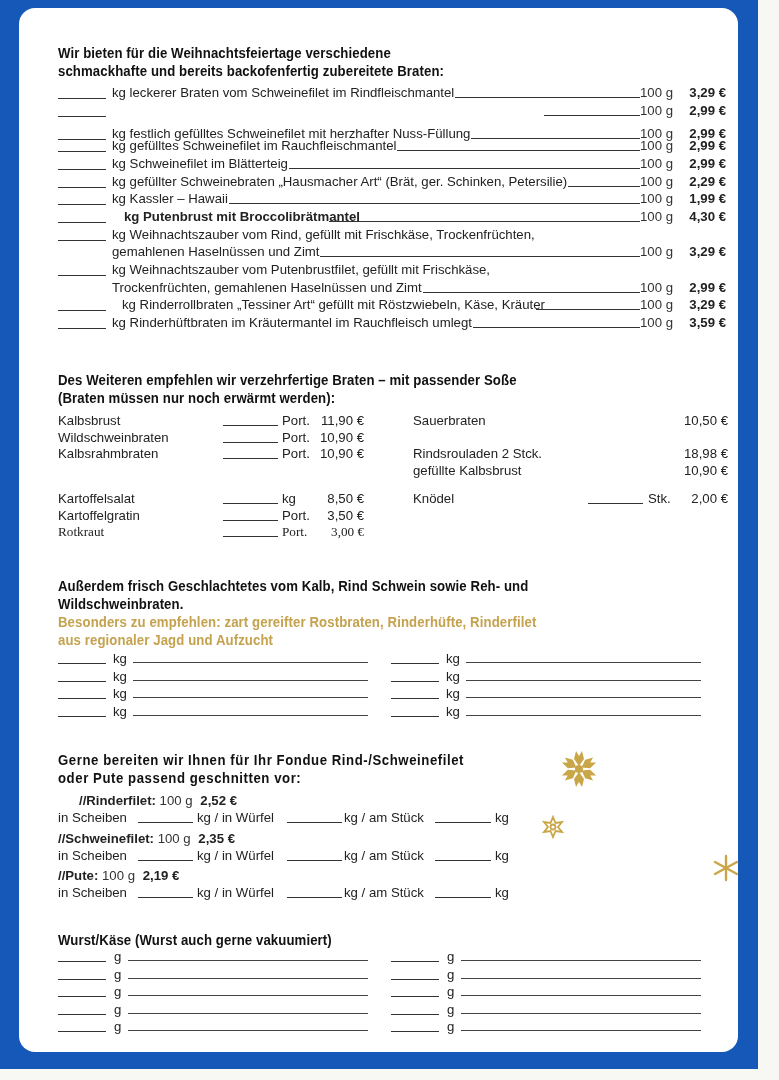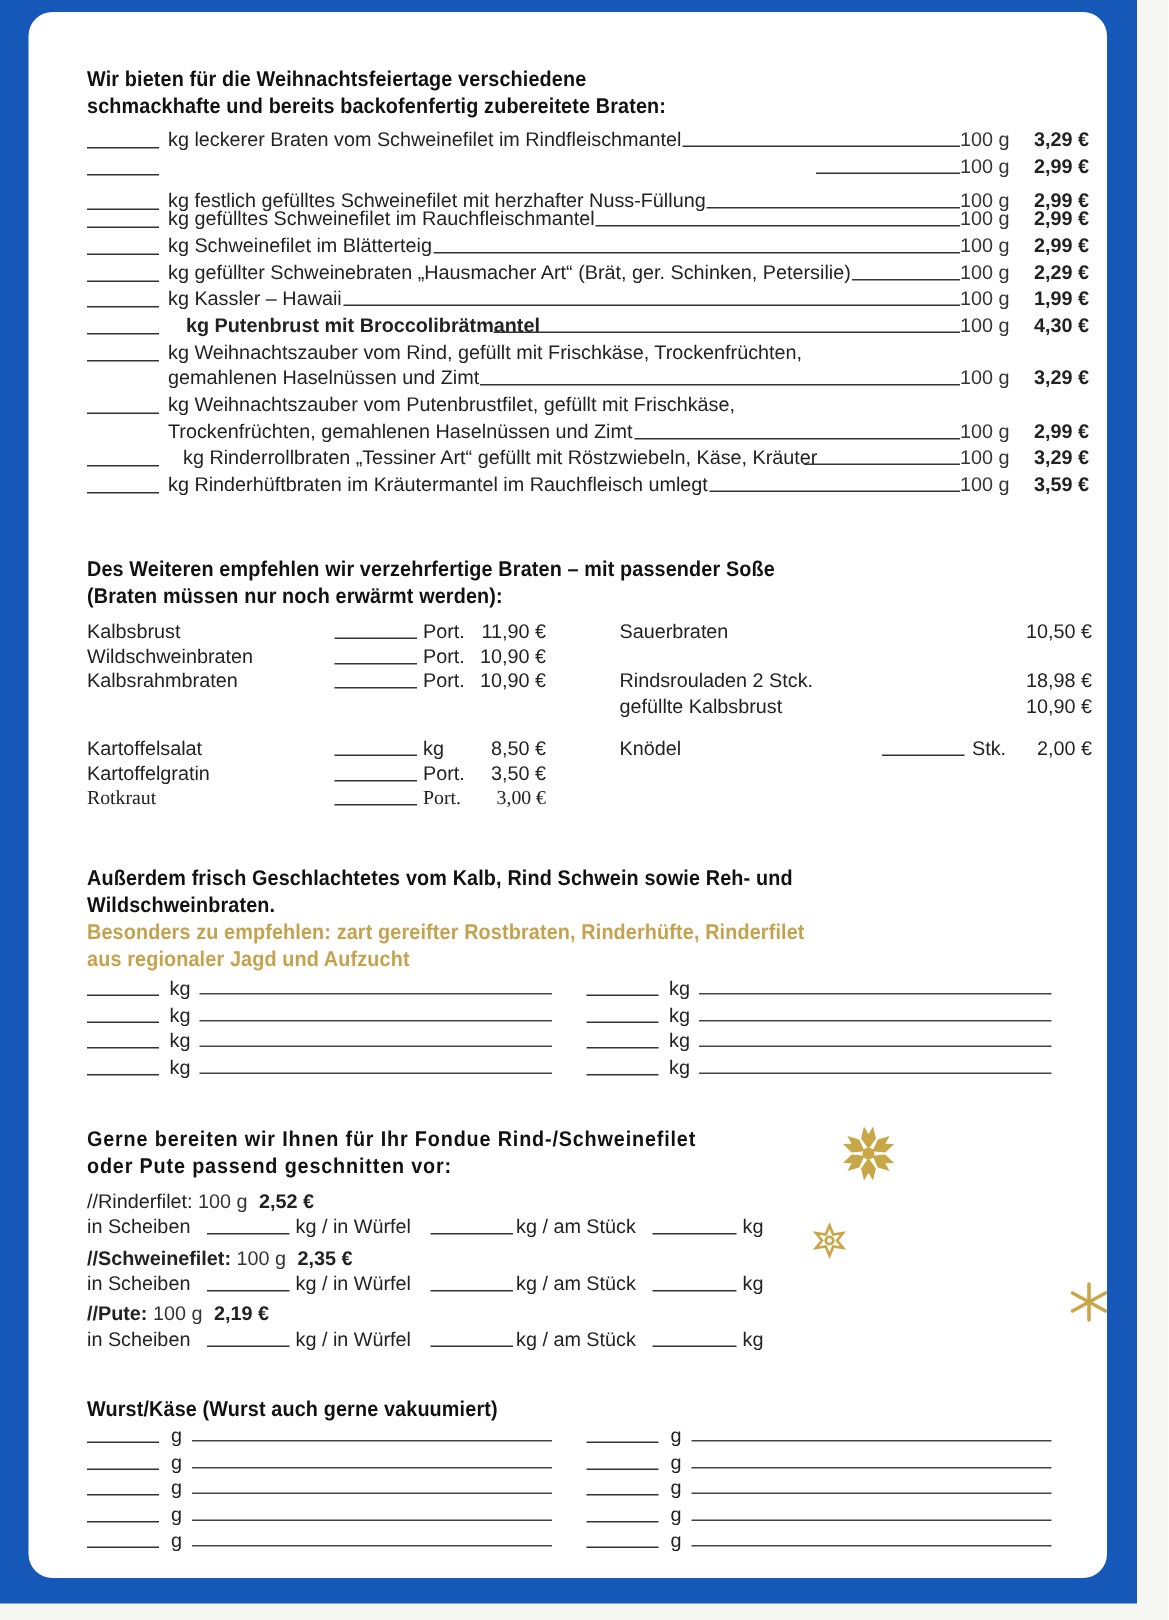--- a/index.html
+++ b/index.html
@@ -240,21 +240,21 @@
       <span class="" style="position: absolute; left: 55px; top: 0px;">kg</span>
       <span class="fill" style="position: absolute; left: 75px; top: 1px; width: 235px;"></span>
     </div>
   </div>
 
 <div class="abs" style="left:58px; top:751px;">
   <div class="h" style="letter-spacing:0.6px;">Gerne bereiten wir Ihnen für Ihr Fondue Rind-/Schweinefilet</div>
   <div class="h" style="letter-spacing:0.6px;">oder Pute passend geschnitten vor:</div>
 </div>
 <div class="abs" id="s4" style="left:58px; top:792px; width:480px; height:112px;">
-    <div class="row" style="left: 0px; top: 0px;"><span class="" style="font-weight: normal;">//Rinderfilet:</span> <span class="unit" style="">100 g</span>  <span class="price" style="margin-left: 4px;">2,52 €</span></div>
+    <div class="row" style="left: 0px; top: 0px;"><span class="" style="font-weight: bold; margin-left: 21px;">//Rinderfilet:</span> <span class="unit" style="">100 g</span>  <span class="price" style="margin-left: 4px;">2,52 €</span></div>
     <div class="row" style="left: 0px; top: 17px; width: 460px; height: 17px;">
       <span class="" style="position: absolute; left: 0px; top: 0px;">in Scheiben</span>
       <span class="blank" style="position: absolute; left: 80px; top: 1px; width: 55px;"></span>
       <span class="" style="position: absolute; left: 139px; top: 0px;">kg / in Würfel</span>
       <span class="blank" style="position: absolute; left: 229px; top: 1px; width: 55px;"></span>
       <span class="" style="position: absolute; left: 286px; top: 0px;">kg / am Stück</span>
       <span class="blank" style="position: absolute; left: 377px; top: 1px; width: 56px;"></span>
       <span class="" style="position: absolute; left: 437px; top: 0px;">kg</span>
     </div>
     <div class="row" style="left: 0px; top: 37.5px;"><span class="" style="font-weight: bold;">//Schweinefilet:</span> <span class="unit" style="">100 g</span>  <span class="price" style="margin-left: 4px;">2,35 €</span></div>

